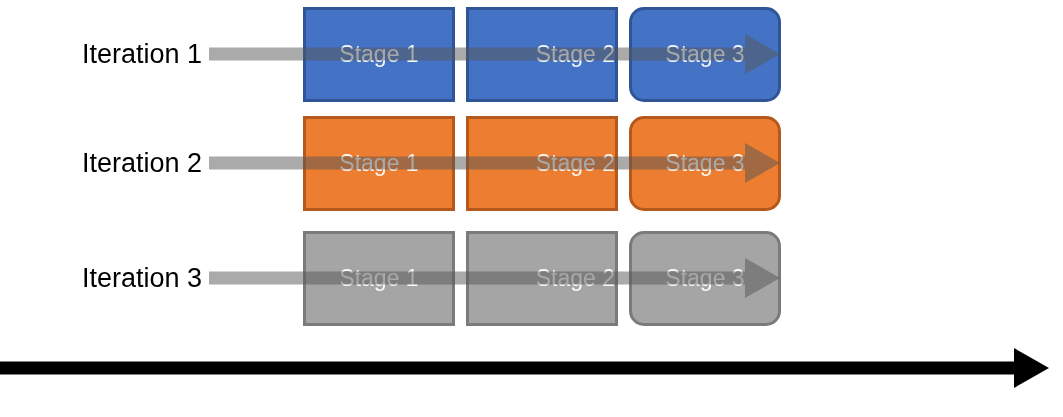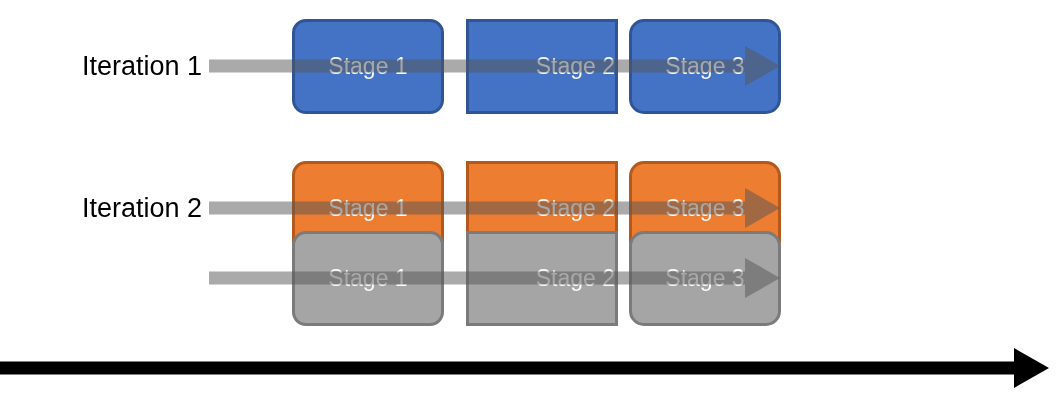--- a/index.html
+++ b/index.html
@@ -49,21 +49,21 @@
   .box-text {
     font-size: 23px;
     color: rgba(255, 255, 255, 0.95);
     white-space: nowrap;
     z-index: 3;
     position: relative;
   }
   .row-blue .box   { background: #4472C4; border-color: #2F5597; }
   .row-orange .box { background: #ED7D31; border-color: #B5581C; }
   .row-gray .box   { background: #A5A5A5; border-color: #7B7B7B; }
-  .box-1 { left: 292px; border-radius: 14px; }
+  .box-1 { left: 303px; }
   .box-2 { left: 466px; justify-content: flex-end; }
   .box-3 { left: 629px; border-radius: 15px; }
   .row-arrow {
     position: absolute;
     left: 209px;
     top: 26px;
     width: 572px;
     height: 42px;
     z-index: 2;
     pointer-events: none;
@@ -78,22 +78,22 @@
   }
   .time-arrow polygon { fill: #000000; }
   .time-label {
     position: absolute;
     left: 509px;
     top: 385px;
     font-size: 28px;
     color: #000000;
     white-space: nowrap;
   }
-  .row-1 { top: 7px; margin-top: 12px; }
-  .row-2 { top: 116px; margin-top: 45px; }
+  .row-1 { top: 7px; }
+  .row-2 { top: 116px; }
   .row-3 { top: 231px; }
 </style>
 </head>
 <body>
 
 <div class="canvas">
 
   <div class="row row-1 row-blue">
     <div class="row-label">Iteration 1</div>
     <div class="box box-1">
@@ -120,20 +120,21 @@
     </div>
     <div class="box box-3">
       <span class="box-text">Stage 3</span>
     </div>
     <svg class="row-arrow" viewBox="0 0 572 42" aria-hidden="true">
       <polygon points="0,14.5 536,14.5 536,1 571,21 536,41 536,27.5 0,27.5"></polygon>
     </svg>
   </div>
 
   <div class="row row-3 row-gray">
+    <div class="row-label">Iteration 3</div>
     <div class="box box-1">
       <span class="box-text">Stage 1</span>
     </div>
     <div class="box box-2">
       <span class="box-text">Stage 2</span>
     </div>
     <div class="box box-3">
       <span class="box-text">Stage 3</span>
     </div>
     <svg class="row-arrow" viewBox="0 0 572 42" aria-hidden="true">

